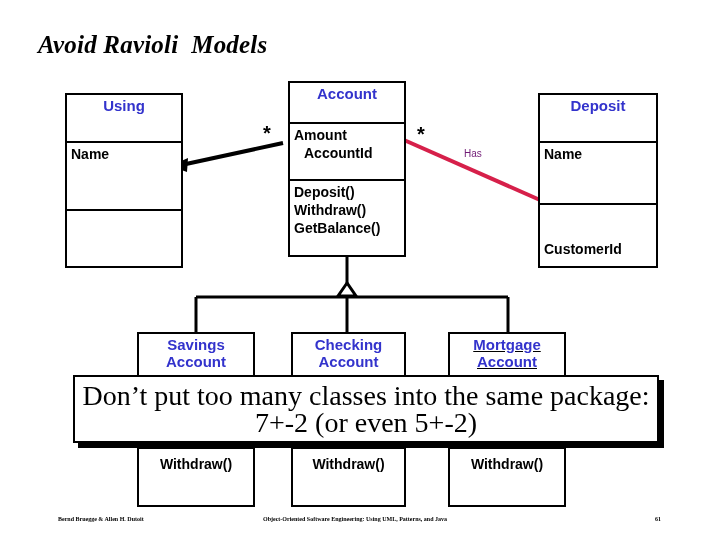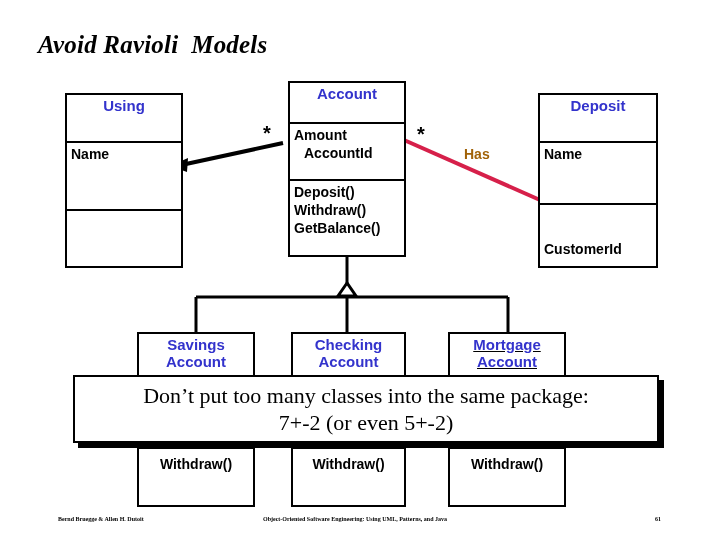--- a/index.html
+++ b/index.html
@@ -81,39 +81,39 @@
     position: absolute;
     font-family: "Liberation Sans", sans-serif;
     font-weight: bold;
     font-size: 20px;
     color: #000000;
     line-height: 20px;
   }
   .assoc-label {
     position: absolute;
     font-family: "Liberation Sans", sans-serif;
-    font-weight: bold;
-    font-size: 14px;
-    color: #a16207;
+    font-weight: normal;
+    font-size: 10px;
+    color: #701a75;
     line-height: 16px;
   }
 
   
   .callout {
     position: absolute;
     box-sizing: border-box;
     border: 2px solid #000000;
     background: #ffffff;
     box-shadow: 5px 5px 0 #000000;
     display: flex;
     flex-direction: column;
     align-items: center;
     justify-content: center;
     font-family: "Liberation Serif", serif;
-    font-size: 22px;
+    font-size: 28px;
     color: #000000;
     line-height: 27px;
     z-index: 20;
   }
   .callout div { white-space: pre; }
 
   
   .footer-text {
     position: absolute;
     font-family: "Liberation Serif", serif;

